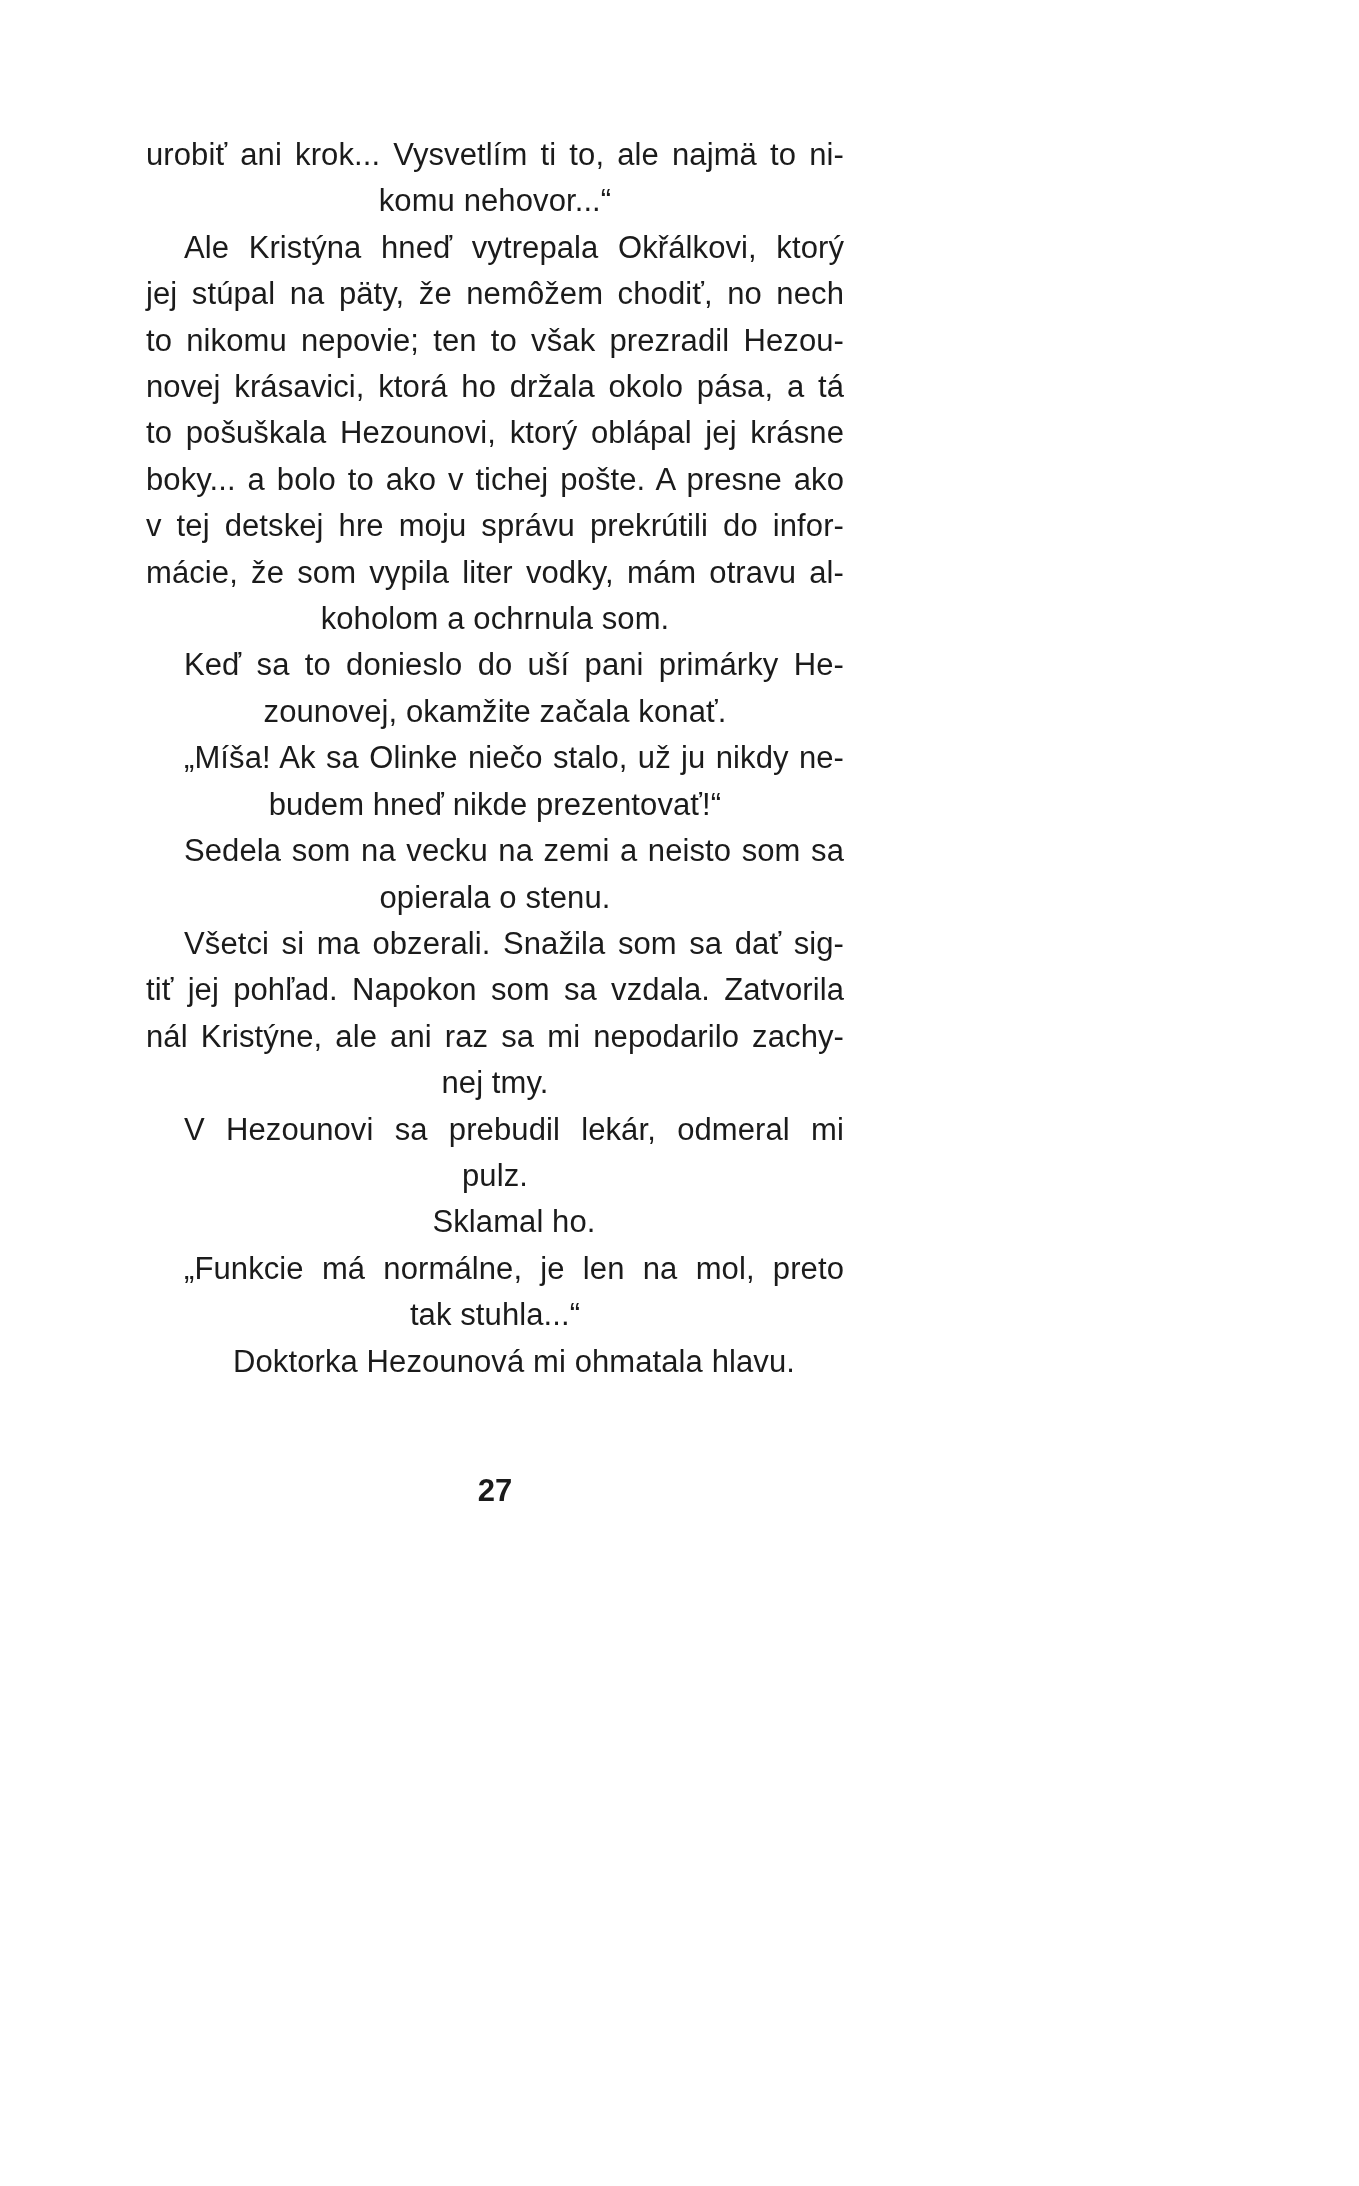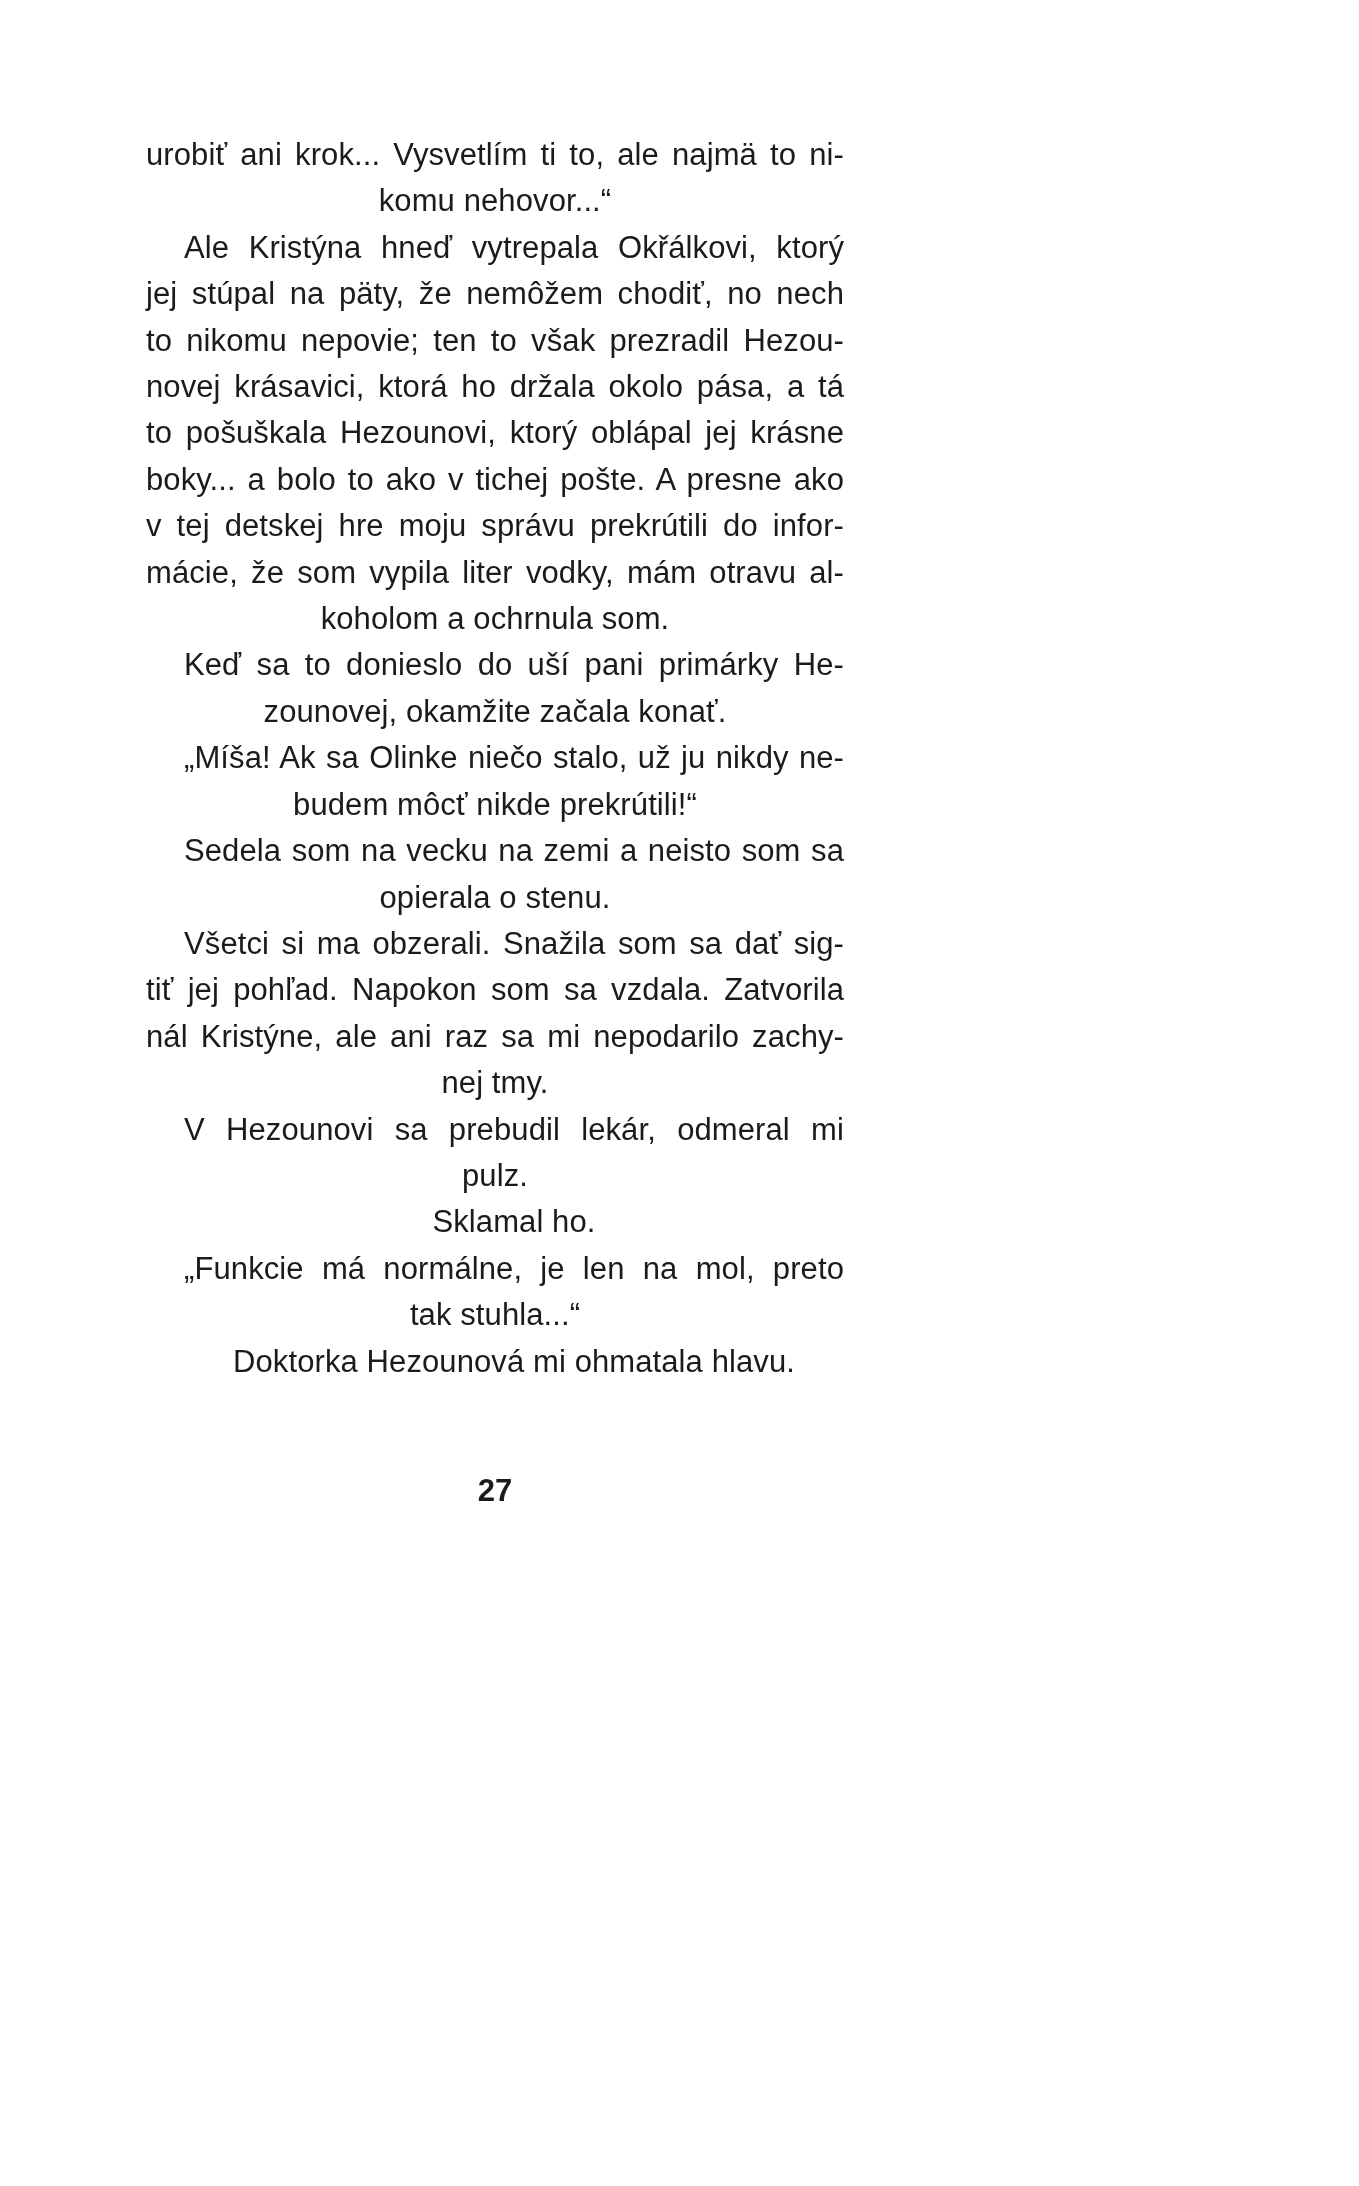--- a/index.html
+++ b/index.html
@@ -78,21 +78,21 @@
         <div class="line">v tej detskej hre moju správu prekrútili do infor-</div>
         <div class="line">mácie, že som vypila liter vodky, mám otravu al-</div>
         <div class="line last">koholom a ochrnula som.</div>
       </div>
       <div class="paragraph">
         <div class="line indent">Keď sa to donieslo do uší pani primárky He-</div>
         <div class="line last">zounovej, okamžite začala konať.</div>
       </div>
       <div class="paragraph">
         <div class="line indent">„Míša! Ak sa Olinke niečo stalo, už ju nikdy ne-</div>
-        <div class="line last">budem môcť nikde prekrútili!“</div>
+        <div class="line last">budem hneď nikde prezentovať!“</div>
       </div>
       <div class="paragraph">
         <div class="line indent">Sedela som na vecku na zemi a neisto som sa</div>
         <div class="line last">opierala o stenu.</div>
       </div>
       <div class="paragraph">
         <div class="line indent">Všetci si ma obzerali. Snažila som sa dať sig-</div>
         <div class="line">tiť jej pohľad. Napokon som sa vzdala. Zatvorila</div>
         <div class="line">nál Kristýne, ale ani raz sa mi nepodarilo zachy-</div>
         <div class="line last">nej tmy.</div>

